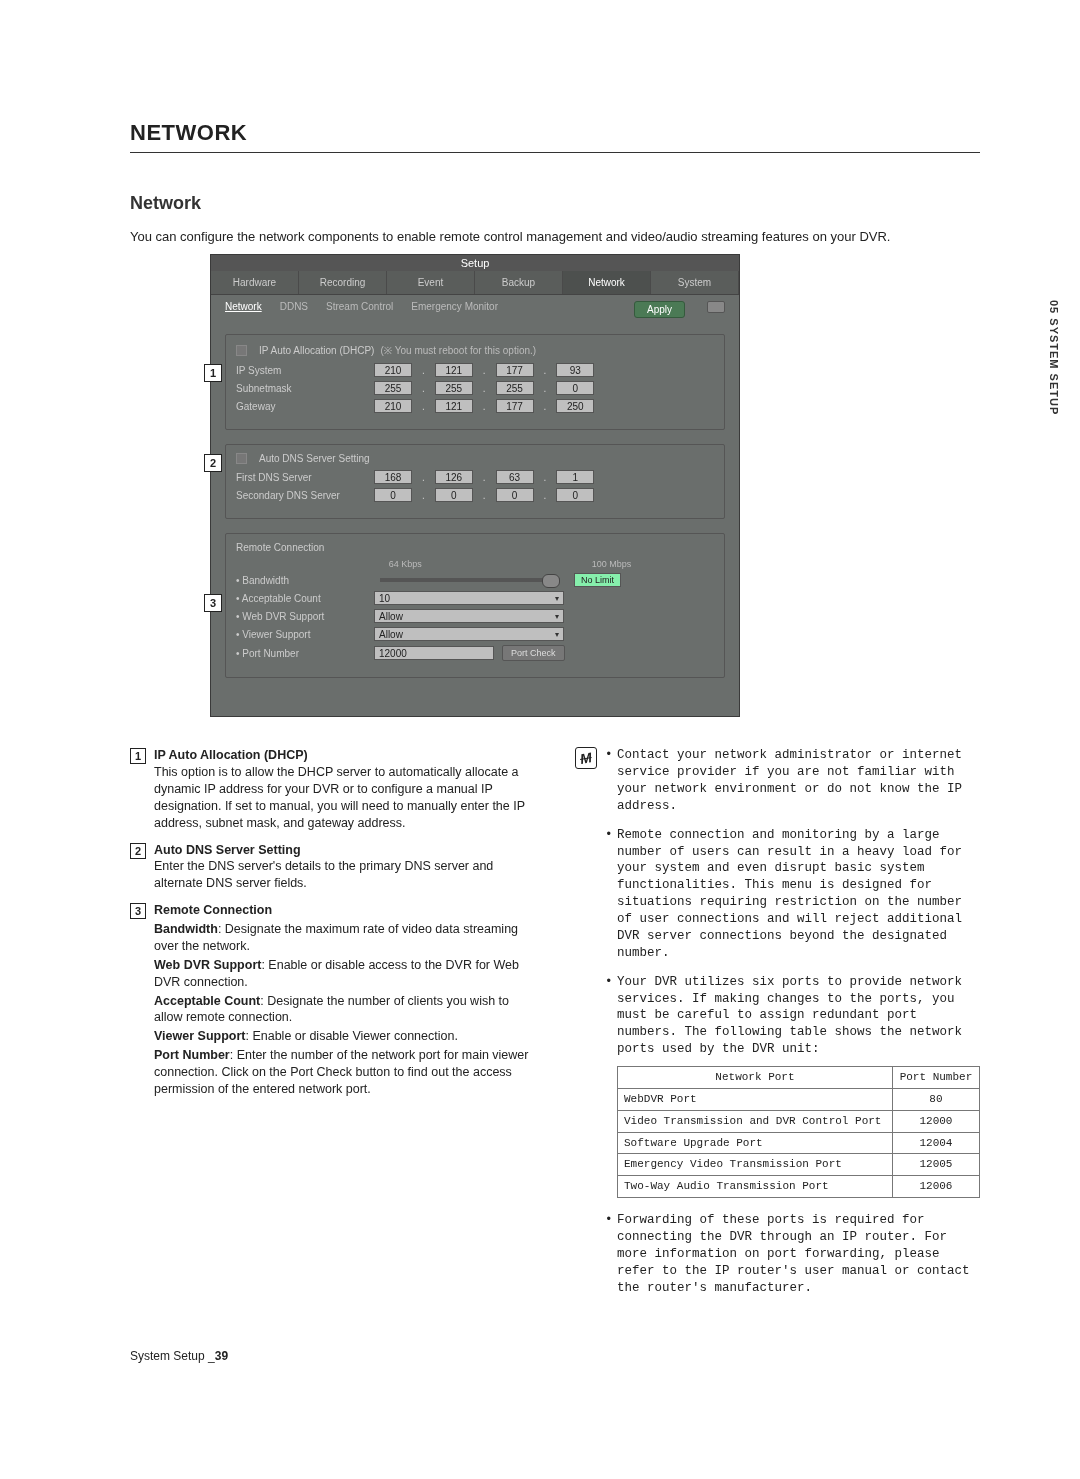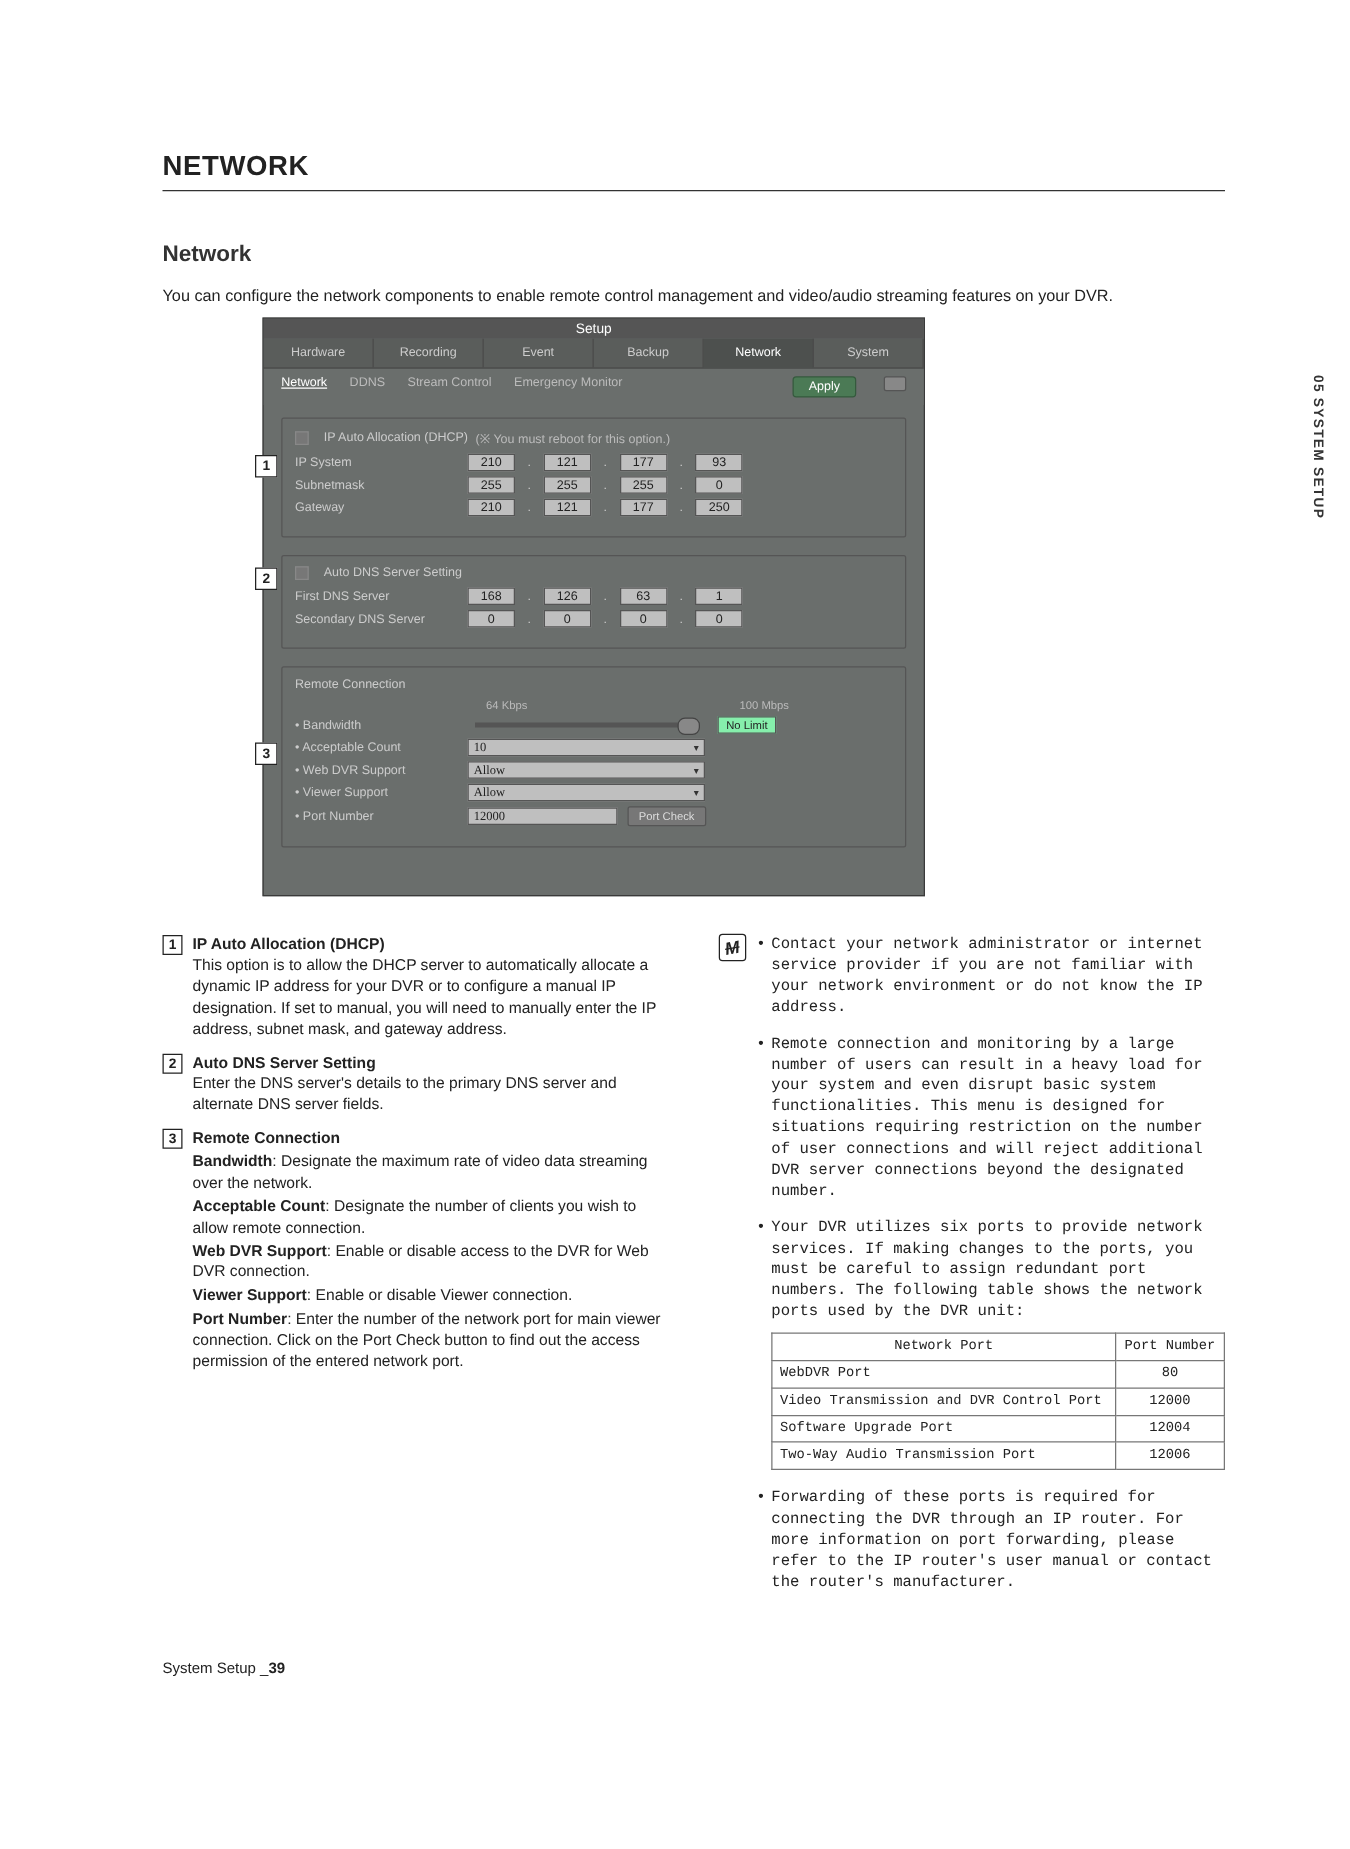--- a/index.html
+++ b/index.html
@@ -141,21 +141,21 @@
   .sub-head {
     font-size: 10px; color: #ccc; margin-bottom: 6px;
     display:flex; align-items:center; gap:6px;
   }
   .grp-title-row {
     display:flex; justify-content:space-between; align-items:flex-start;
   }
   .sel-box {
     width: 190px; height:14px; background:#bfbfbf; color:#222;
     border:1px solid #555; font-size:10px; line-height:14px;
-    padding:0 4px; display:flex; justify-content:space-between;font-family:Liberation Serif, serif;
+    padding:0 4px; display:flex; justify-content:space-between;
   }
   .sel-caret { font-size:8px; color:#333; }
   .slider {
     flex:1; max-width:180px; height:4px; background:#555;
     position:relative; margin:0 6px;
   }
   .slider::after{
     content:""; position:absolute; right:0; top:-4px;
     width:16px; height:12px; background:#888; border-radius:6px; border:1px solid #444;
   }
@@ -398,22 +398,22 @@
         <div class="num-body">
           <b>Auto DNS Server Setting</b><br>
           <span>Enter the DNS server's details to the primary DNS server and alternate DNS server fields.</span>
         </div>
       </div>
       <div class="num-item">
         <div class="num-icon">3</div>
         <div class="num-body">
           <b>Remote Connection</b>
           <div class="sub-term"><b>Bandwidth</b><span>: Designate the maximum rate of video data streaming over the network.</span></div>
+          <div class="sub-term"><b>Web DVR Support</b><span>: Enable or disable access to the DVR for Web DVR connection.</span></div>
           <div class="sub-term"><b>Acceptable Count</b><span>: Designate the number of clients you wish to allow remote connection.</span></div>
-          <div class="sub-term"><b>Web DVR Support</b><span>: Enable or disable access to the DVR for Web DVR connection.</span></div>
           <div class="sub-term"><b>Viewer Support</b><span>: Enable or disable Viewer connection.</span></div>
           <div class="sub-term"><b>Port Number</b><span>: Enter the number of the network port for main viewer connection. Click on the Port Check button to find out the access permission of the entered network port.</span></div>
         </div>
       </div>
     </div>
 
     <div class="col">
       <div class="note-row">
         <div class="note-icon">
             <span>M</span>
@@ -435,20 +435,24 @@
                   </tr>
               <tr>
                     <td>Video Transmission and DVR Control Port</td>
                     <td class="pn">12000</td>
                   </tr>
               <tr>
                     <td>Software Upgrade Port</td>
                     <td class="pn">12004</td>
                   </tr>
               <tr>
+                    <td>Emergency Video Transmission Port</td>
+                    <td class="pn">12005</td>
+                  </tr>
+              <tr>
                     <td>Two-Way Audio Transmission Port</td>
                     <td class="pn">12006</td>
                   </tr>
             </tbody>
               </table>
           </li>
           <li>Forwarding of these ports is required for connecting the DVR through an IP router. For more information on port forwarding, please refer to the IP router's user manual or contact the router's manufacturer.</li>
         </ul>
       </div>
     </div>

